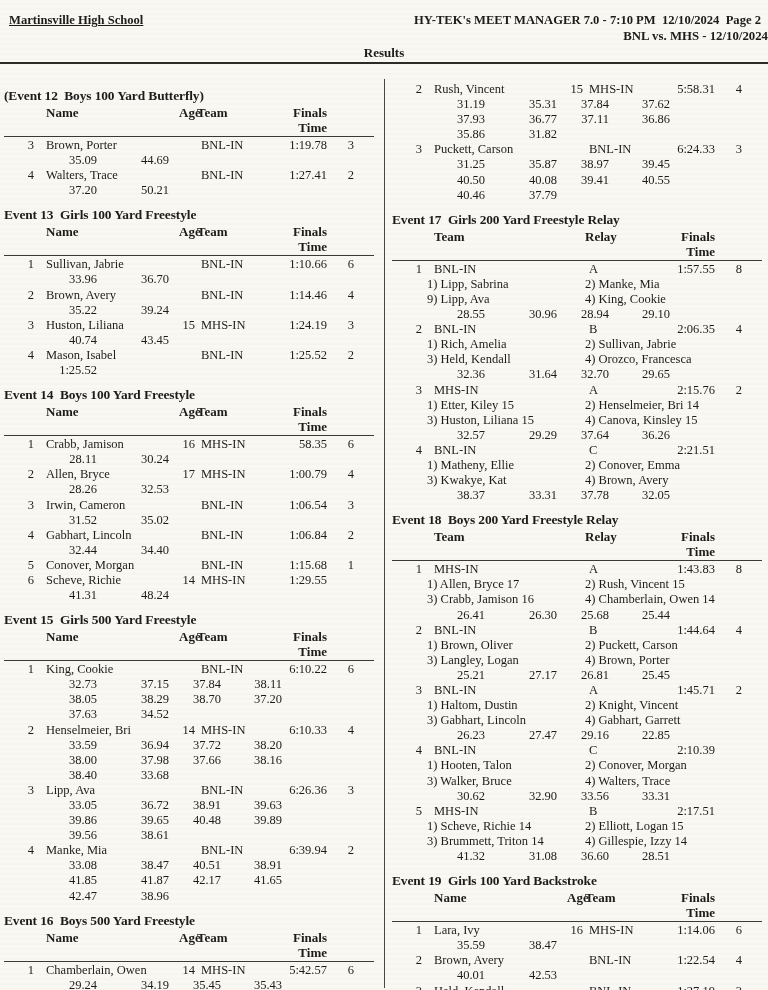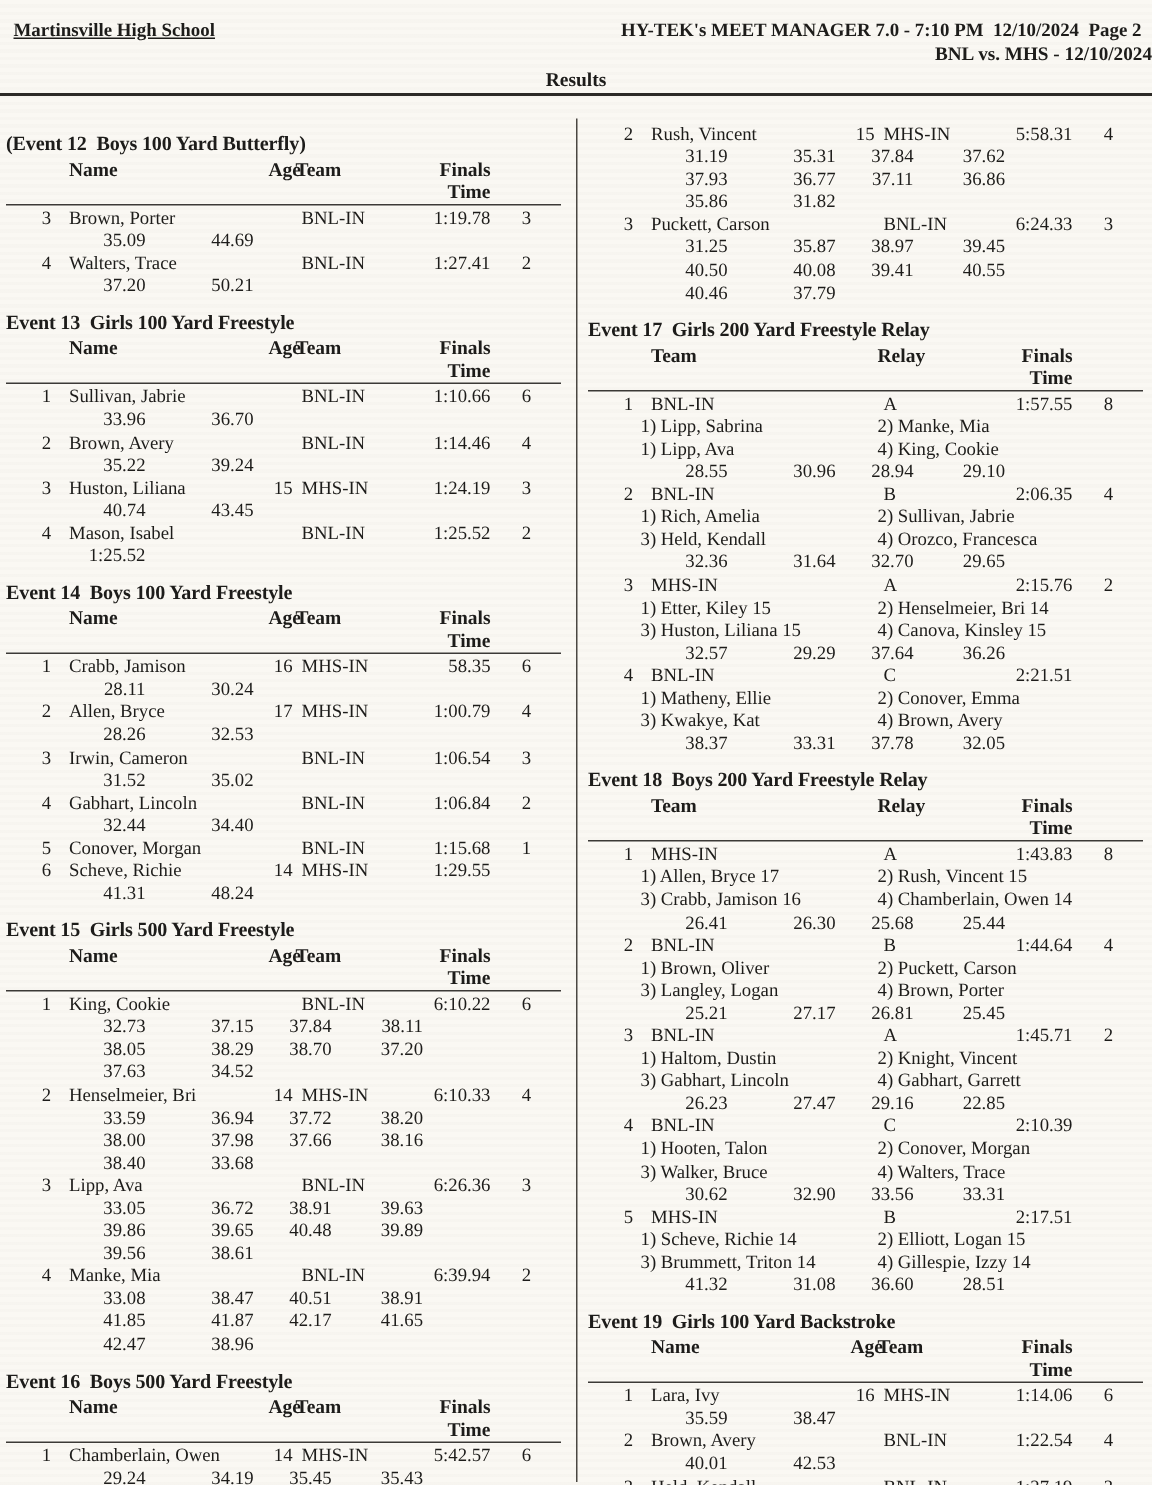--- a/index.html
+++ b/index.html
@@ -459,21 +459,21 @@
             <span class="c-age"></span>
             <span class="c-team">A</span>
             <span class="c-time">1:57.55</span>
             <span class="c-pts">8</span>
           </div>
           <div class="sw">
             <span>1) Lipp, Sabrina</span>
             <span>2) Manke, Mia</span>
           </div>
           <div class="sw">
-            <span>1) Lipp, Ava</span>
+            <span>9) Lipp, Ava</span>
             <span>4) King, Cookie</span>
           </div>
           <div class="sp">
             <span>28.55</span>
             <span>30.96</span>
             <span>28.94</span>
             <span>29.10</span>
           </div>
           <div class="r">
             <span class="c-place">2</span>

